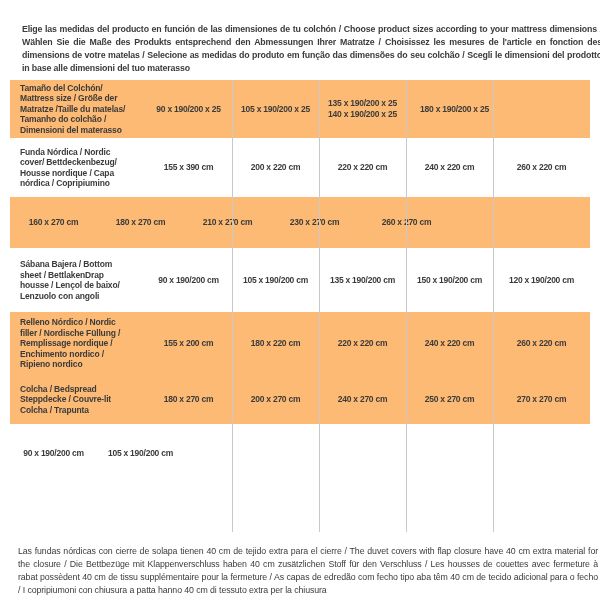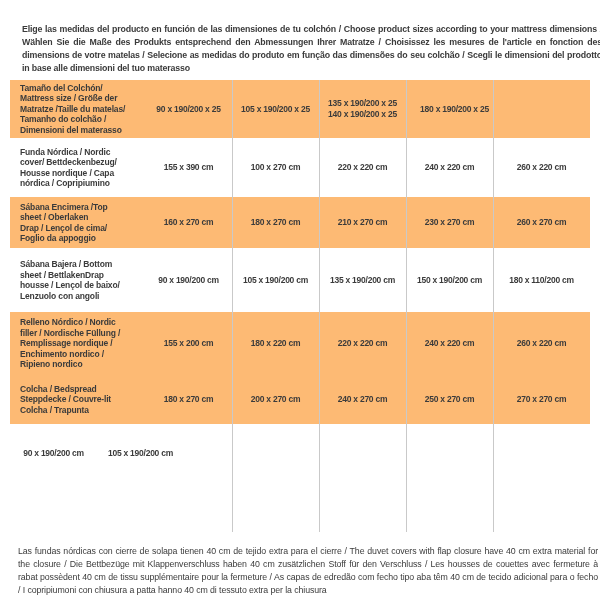--- a/index.html
+++ b/index.html
@@ -64,48 +64,44 @@
 140 x 190/200 x 25</div>
       <div class="cell">180 x 190/200 x 25</div>
     </div>
 
     <div class="row r2">
       <div class="lbl">Funda Nórdica /  Nordic
 cover/ Bettdeckenbezug/
 Housse nordique  / Capa
 nórdica / Copripiumino</div>
       <div class="cell">155 x 390 cm</div>
-      <div class="cell">100 x 270 cm</div>
+      <div class="cell">200 x 220 cm</div>
       <div class="cell">220 x 220 cm</div>
       <div class="cell">240 x 220 cm</div>
       <div class="cell">260 x 220 cm</div>
     </div>
 
     <div class="row r3 alt">
-      <div class="lbl">Sábana Encimera /Top
-sheet / Oberlaken
-Drap / Lençol de cima/
-Foglio da appoggio</div>
       <div class="cell">160 x 270 cm</div>
       <div class="cell">180 x 270 cm</div>
       <div class="cell">210 x 270 cm</div>
       <div class="cell">230 x 270 cm</div>
       <div class="cell">260 x 270 cm</div>
     </div>
 
     <div class="row r4">
       <div class="lbl">Sábana Bajera / Bottom
 sheet / BettlakenDrap
 housse / Lençol de baixo/
 Lenzuolo con angoli</div>
       <div class="cell">90 x 190/200 cm</div>
       <div class="cell">105 x 190/200 cm</div>
       <div class="cell">135 x 190/200 cm</div>
       <div class="cell">150 x 190/200 cm</div>
-      <div class="cell">180 x 110/200 cm</div>
+      <div class="cell">120 x 190/200 cm</div>
     </div>
 
     <div class="row r5 alt">
       <div class="lbl">Relleno Nórdico / Nordic
 filler / Nordische Füllung /
 Remplissage nordique /
 Enchimento nordico /
 Ripieno nordico</div>
       <div class="cell">155 x 200 cm</div>
       <div class="cell">180 x 220 cm</div>

